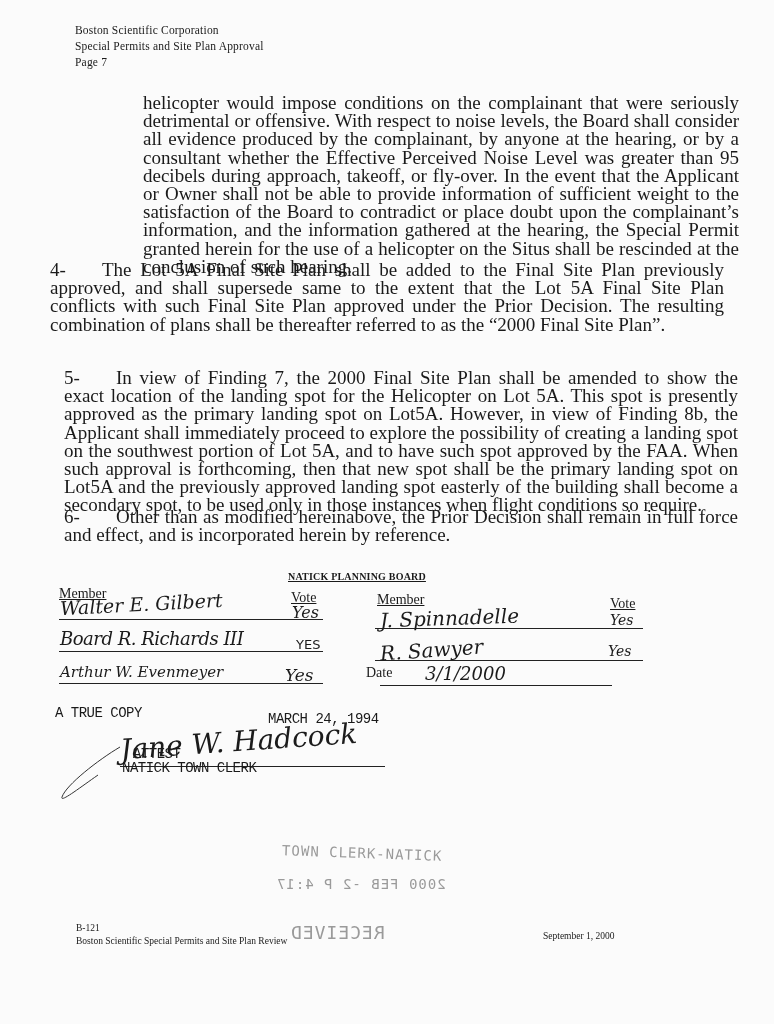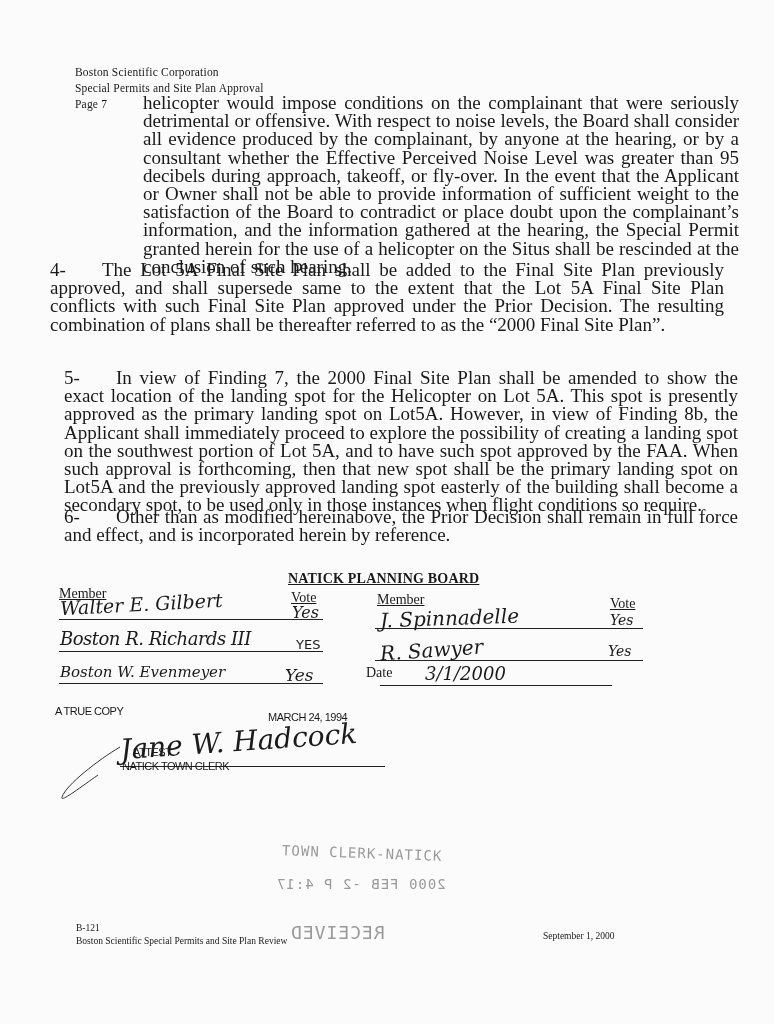--- a/index.html
+++ b/index.html
@@ -1,38 +1,38 @@
 <!DOCTYPE html>
 <html><head>
 <meta charset="utf-8">
 <style>
   html, body { margin: 0; padding: 0; }
   body {
     width: 774px; height: 1024px; background: #fbfbfb; position: relative; overflow: hidden;
     font-family: "Liberation Serif", "DejaVu Serif", serif; color: #1a1a1a;
   }
   .abs { position: absolute; }
-  .header { left: 75px; top: 22px; font-size: 11.5px; line-height: 16px; letter-spacing: 0.2px; margin-top: 42px; }
+  .header { left: 75px; top: 22px; font-size: 11.5px; line-height: 16px; letter-spacing: 0.2px; }
   .header div { white-space: nowrap; }
   .para {
     position: absolute; font-size: 19px; line-height: 18.2px; text-align: justify;
     text-align-last: left;
   }
   .p-cont { left: 143px; top: 94px; width: 596px; }
   .p4 { left: 50px; top: 261px; width: 674px; }
   .p5 { left: 64px; top: 357px; width: 674px; margin-top: 12px; }
   .p6 { left: 64px; top: 508px; width: 674px; }
   .num { display: inline-block; width: 52px; }
-  .sig-title { left: 288px; top: 571px; font-size: 14px; font-weight: bold; text-decoration: underline; letter-spacing: 0.2px; }
+  .sig-title { left: 288px; top: 571px; font-size: 10px; font-weight: bold; text-decoration: underline; letter-spacing: 0.2px; }
   .lbl { font-size: 14px; text-decoration: underline; }
   .line { position: absolute; height: 1px; background: #222; }
   .script { position: absolute; font-family: "DejaVu Serif", serif; font-style: italic; color: #1b1b1b; white-space: nowrap; }
   .typed { position: absolute; font-size: 14px; white-space: nowrap; }
   .stamp { position: absolute; font-family: "DejaVu Sans Mono", monospace; color: #9a9a9a; white-space: nowrap; letter-spacing: 1px; }
-  .attest { position: absolute; font-family: Liberation Sans, sans-serif; font-size: 11px; letter-spacing: -0.5px; white-space: nowrap; }
+  .attest { position: absolute; font-family: Liberation Mono, monospace; font-size: 14px; letter-spacing: -0.5px; white-space: nowrap; }
   .footer-left { left: 52px; top: 922px; font-size: 9.5px; line-height: 13px; margin-left: 24px; }
   .footer-right { left: 543px; top: 931px; font-size: 9.5px; }
 </style>
 </head>
 <body>
 
 <div class="abs header">
   <div>Boston Scientific Corporation</div>
   <div>Special Permits and Site Plan Approval</div>
   <div>Page 7</div>
@@ -61,24 +61,24 @@
 <div class="line" style="left:59px; top:651px; width:264px;"></div>
 <div class="line" style="left:59px; top:683px; width:264px;"></div>
 
 <div class="line" style="left:375px; top:628px; width:268px;"></div>
 <div class="line" style="left:375px; top:660px; width:268px;"></div>
 <div class="line" style="left:380px; top:685px; width:232px;"></div>
 
 <div class="script" style="left:60px; top:593px; font-size:19px; transform:rotate(-3deg);">Walter E. Gilbert</div>
 <div class="script" style="left:292px; top:603px; font-size:16px;">Yes</div>
 
-<div class="script" style="left:60px; top:628px; font-size:18px; letter-spacing:-0.5px;">Boston R. Richards III</div>
+<div class="script" style="left:60px; top:628px; font-size:18px; letter-spacing:-0.5px;">Board R. Richards III</div>
 <div class="typed" style="left:296px; top:637px; font-family:'DejaVu Sans', sans-serif; font-size:13px;">YES</div>
 
-<div class="script" style="left:60px; top:663px; font-size:15px;">Boston W. Evenmeyer</div>
+<div class="script" style="left:60px; top:663px; font-size:15px;">Arthur W. Evenmeyer</div>
 <div class="script" style="left:285px; top:665px; font-size:17px;">Yes</div>
 
 <div class="script" style="left:380px; top:606px; font-size:20px; transform:rotate(-2deg);">J. Spinnadelle</div>
 <div class="script" style="left:610px; top:612px; font-size:14px;">Yes</div>
 
 <div class="script" style="left:380px; top:638px; font-size:20px; transform:rotate(-4deg);">R. Sawyer</div>
 <div class="script" style="left:608px; top:643px; font-size:14px;">Yes</div>
 
 <div class="typed" style="left:342px; top:665px;margin-left:24px;">Date</div>
 <div class="script" style="left:425px; top:663px; font-size:18px;">3/1/2000</div>

